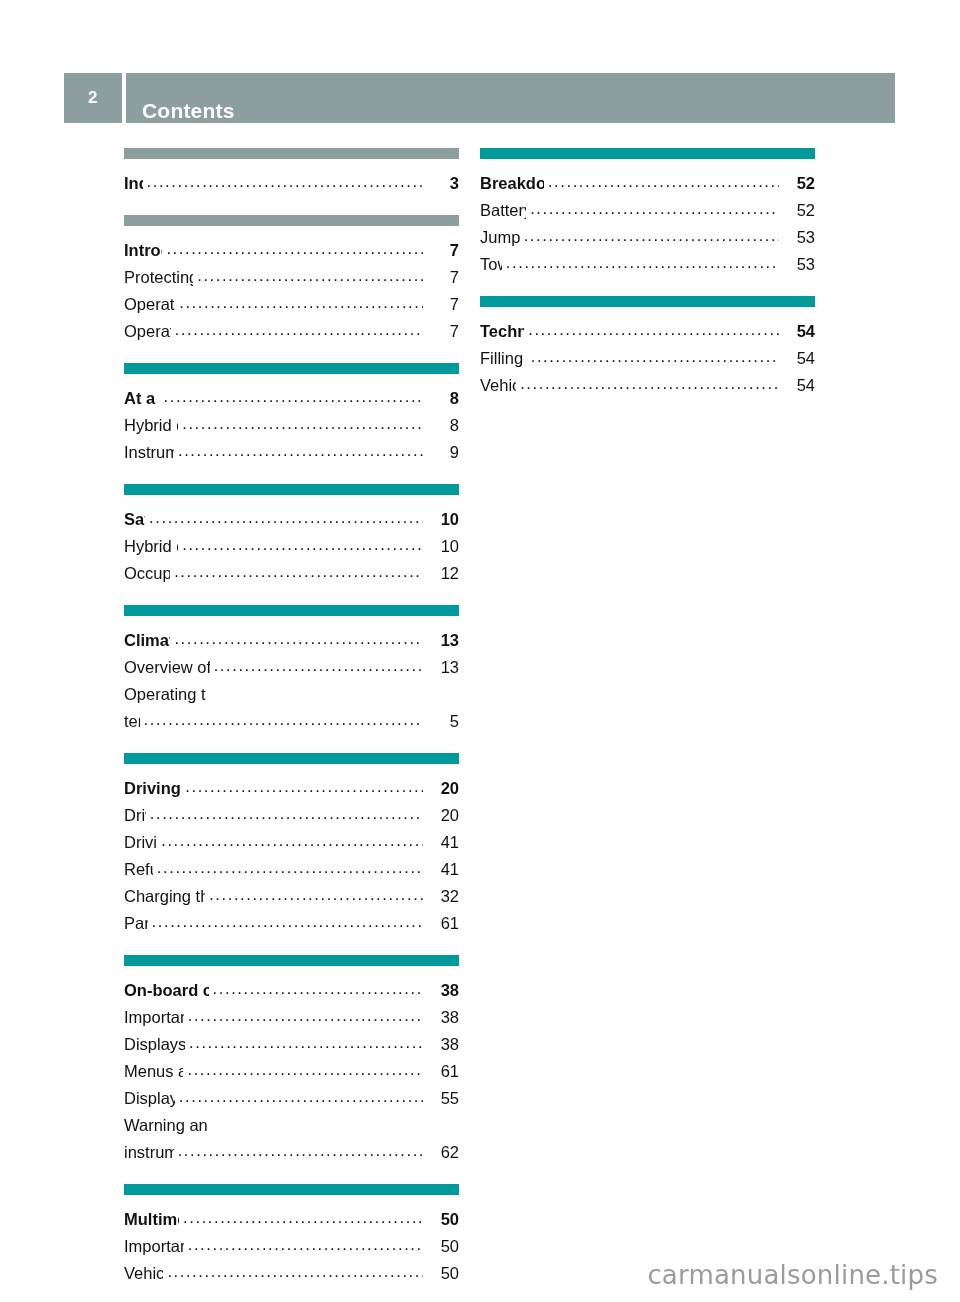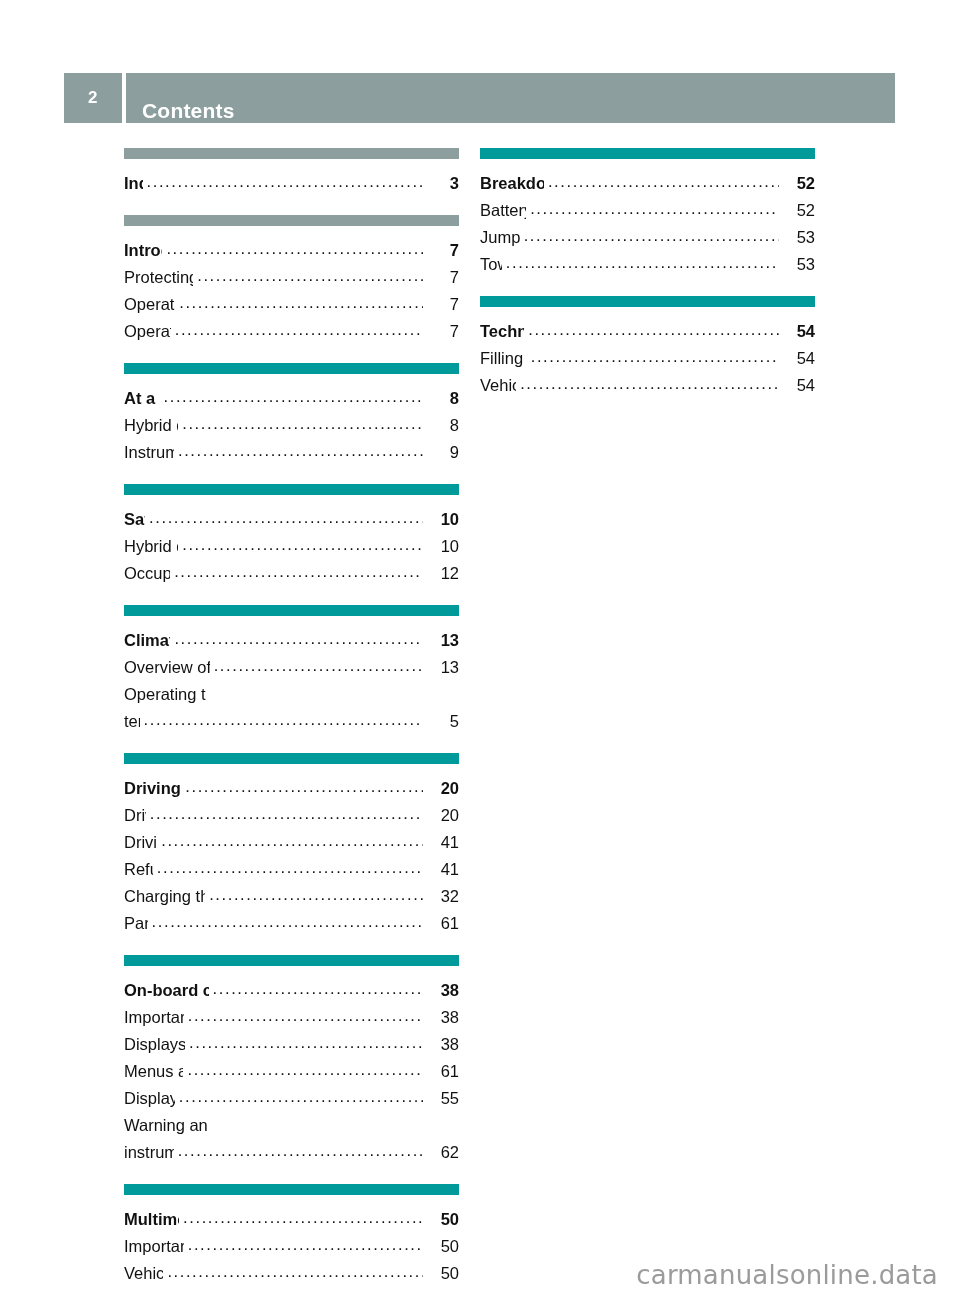--- a/index.html
+++ b/index.html
@@ -373,13 +373,13 @@
         </div>
         <div class="toc-entry level-topic">
           <span class="entry-label">Vehicle data</span>
           <span class="entry-leader"></span>
           <span class="entry-page">54</span>
         </div>
       </div>
     </div>
 </div>
 
-<div class="watermark">carmanualsonline.data</div>
+<div class="watermark">carmanualsonline.tips</div>
 
 </body></html>

